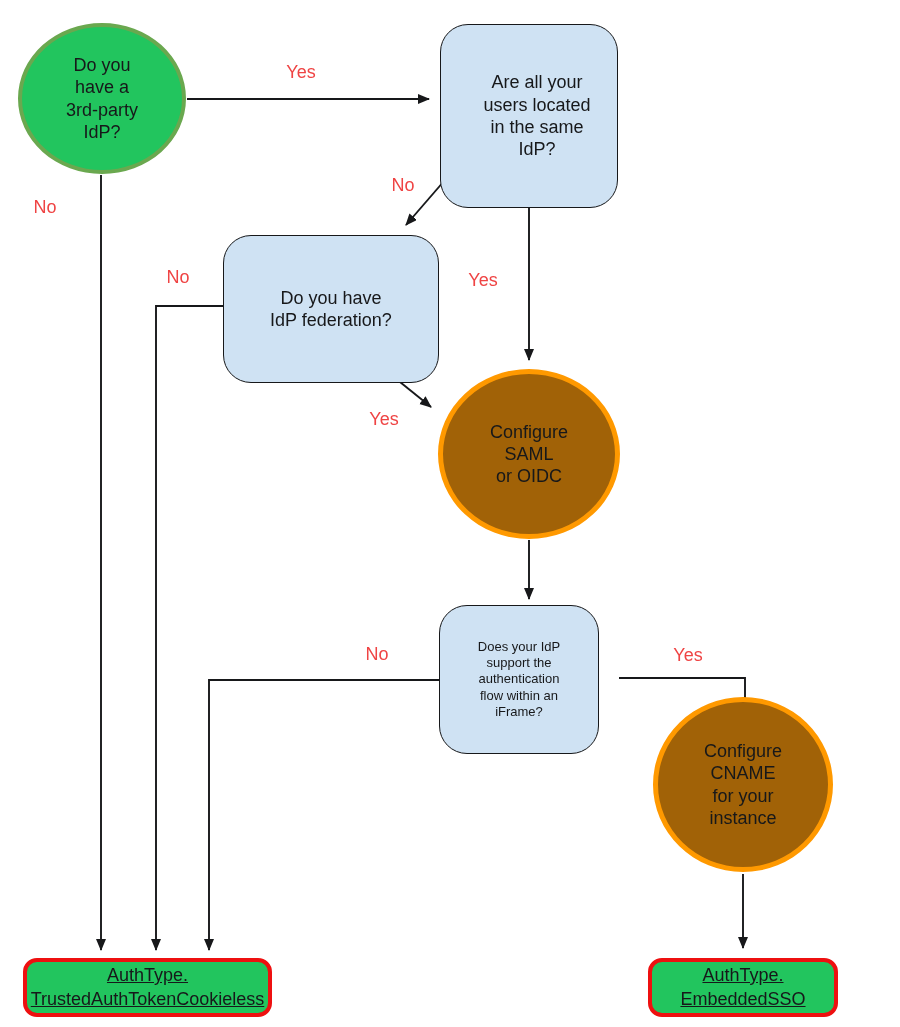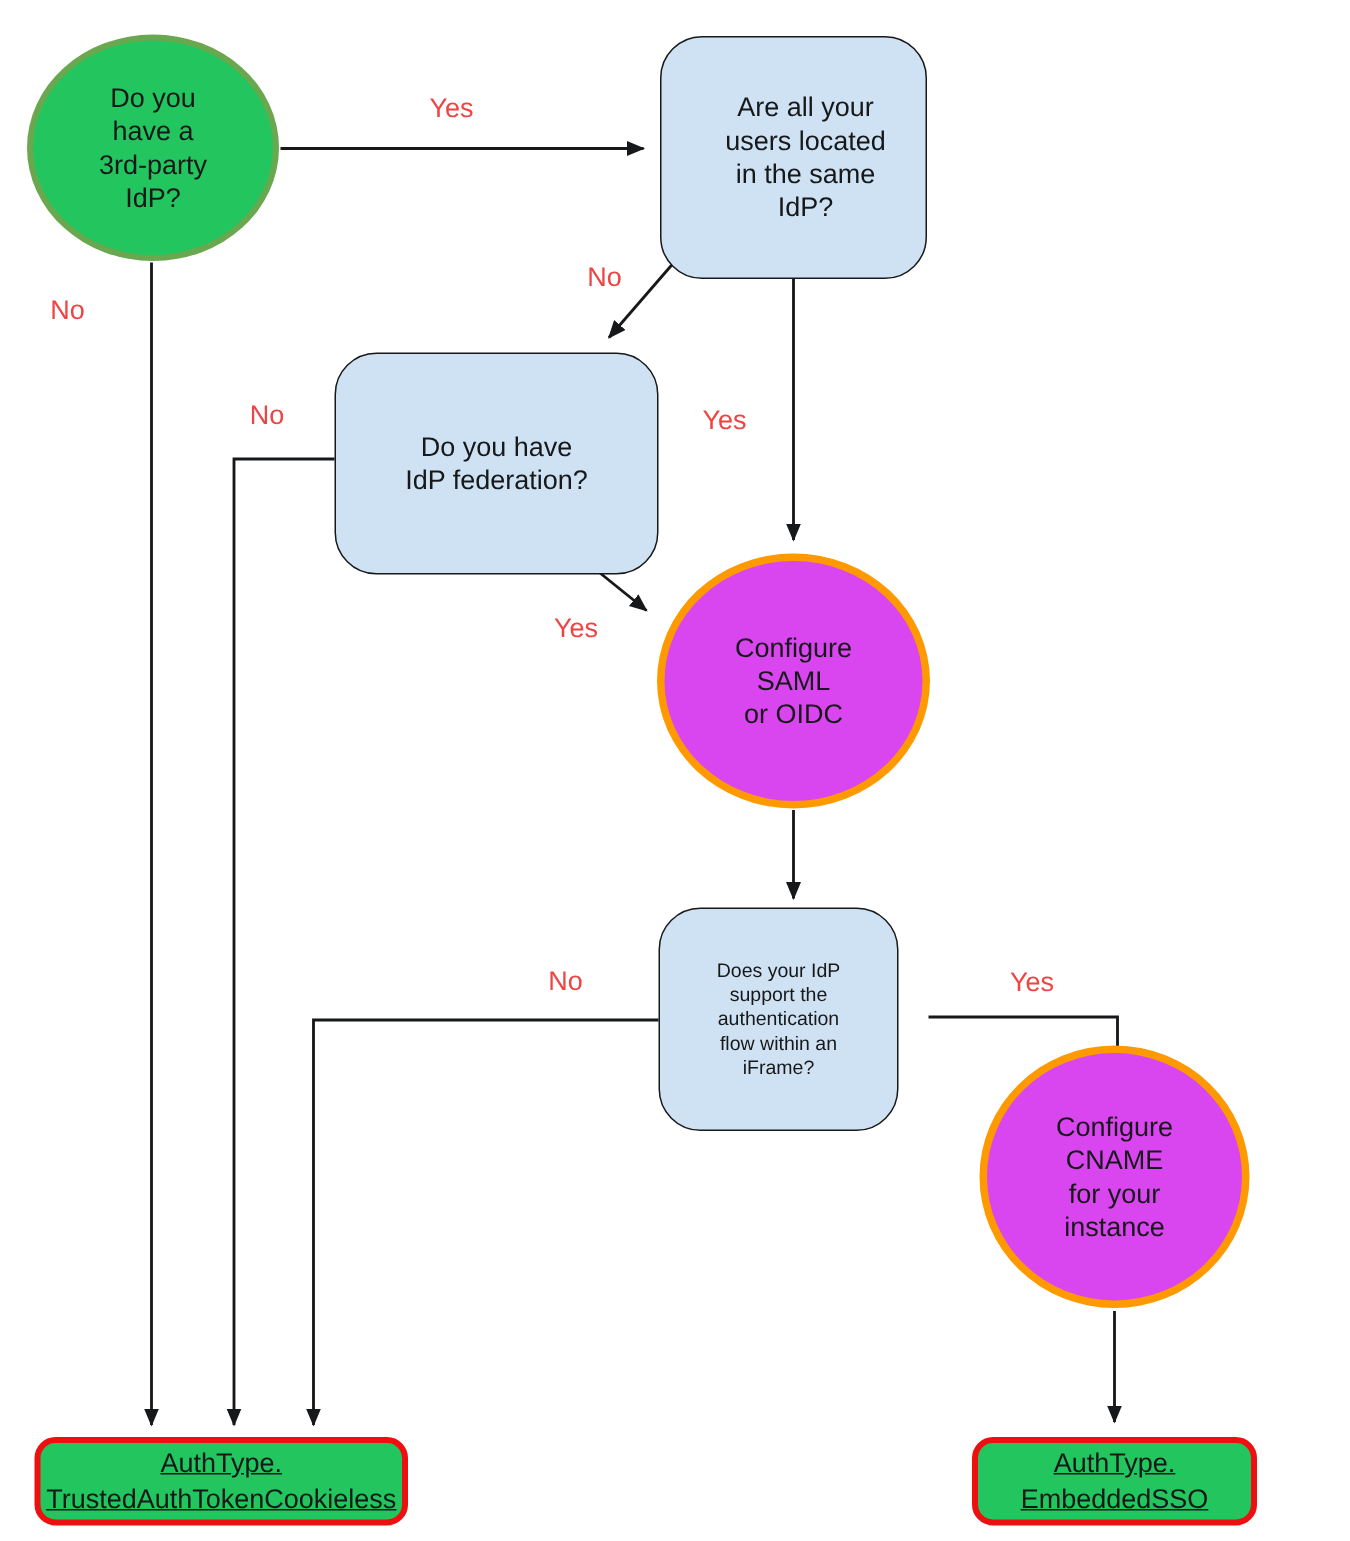--- a/index.html
+++ b/index.html
@@ -37,33 +37,33 @@
   .node-green {
     background: #22c55e;
     border: 4px solid #6aa84f;
   }
   .node-blue {
     background: #cfe2f3;
     border: 1.7px solid #17181a;
     border-radius: 28px;
   }
   .node-orange {
-    background: #d946ef;
+    background: #a16207;
     border: 5px solid #ff9900;
   }
   .node-red {
     background: #22c55e;
     border: 4px solid #ee1010;
     border-radius: 14px;
     line-height: 1.3;
     text-decoration: underline;
   }
   
   #node-start        { left: 18px;  top: 23px;  width: 168px; height: 151px; }
-  #node-same-idp     { left: 440px; top: 24px;  width: 178px; height: 162px; padding-left: 16px; }
+  #node-same-idp     { left: 440px; top: 24px;  width: 178px; height: 184px; padding-left: 16px; }
   #node-federation   { left: 223px; top: 235px; width: 216px; height: 148px; }
   #node-saml         { left: 438px; top: 369px; width: 182px; height: 170px; }
   #node-iframe       { left: 439px; top: 605px; width: 160px; height: 149px; font-size: 13px; }
   #node-cname        { left: 653px; top: 697px; width: 180px; height: 175px; }
   #node-trusted      { left: 23px;  top: 958px; width: 249px; height: 59px;  font-size: 18px; }
   #node-embedded     { left: 648px; top: 958px; width: 190px; height: 59px; }
 
   .edge-label {
     position: absolute;
     transform: translate(-50%, -50%);

